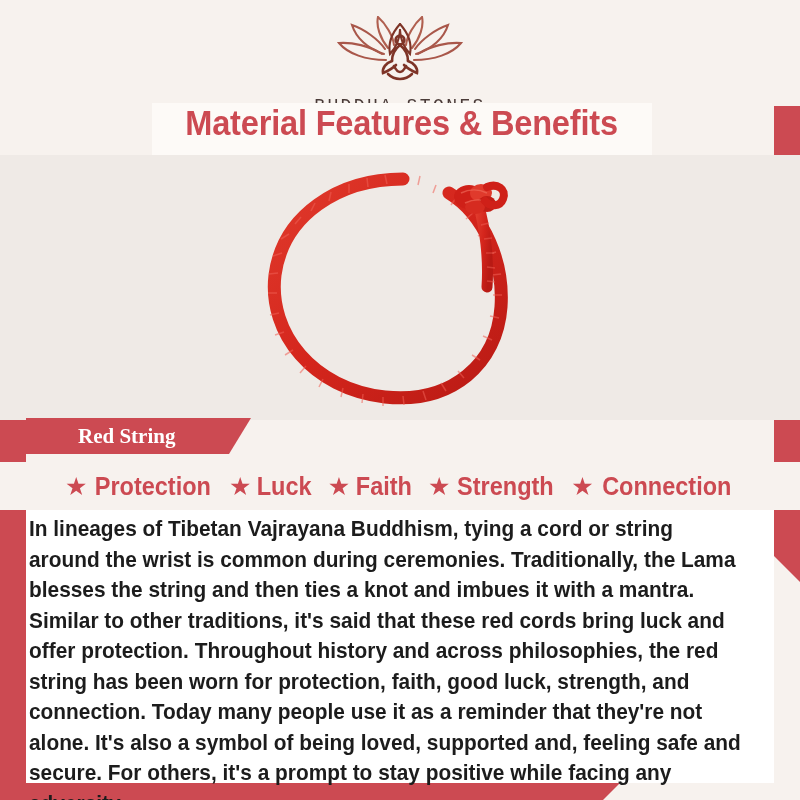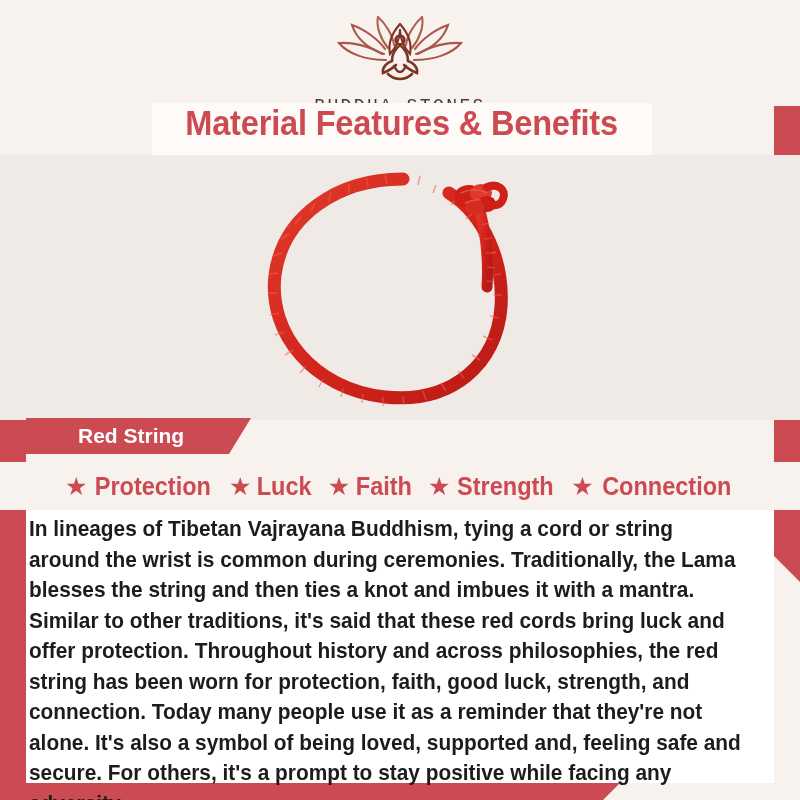--- a/index.html
+++ b/index.html
@@ -132,21 +132,21 @@
     top: 418px;
     left: 26px;
     width: 225px;
     height: 36px;
     background: #cc4a52;
     clip-path: polygon(0 0, 100% 0, calc(100% - 22px) 100%, 0 100%);
     display: flex;
     align-items: center;
   }
   .label-text {
-    font-family: Liberation Sans, sans-serif;
+    font-family: Liberation Serif, serif;
     font-size: 21px;
     font-weight: bold;
     color: #ffffff;
     margin-left: 52px;
     white-space: nowrap;
   }
   .label-strip {
     position: absolute;
     top: 418px;
     left: 0;

